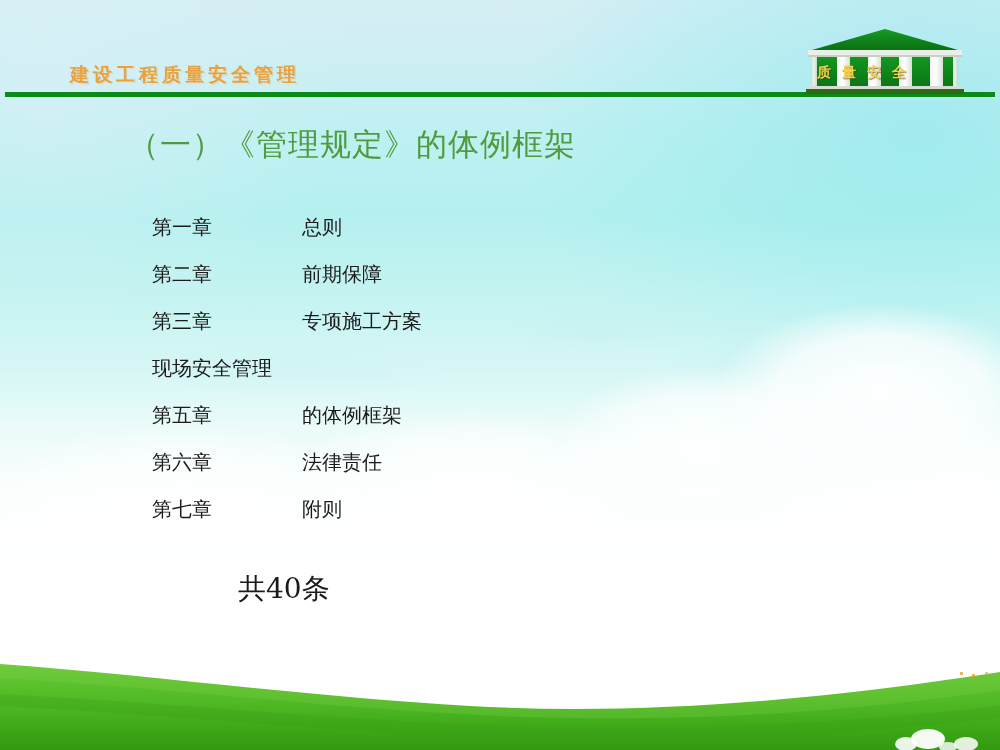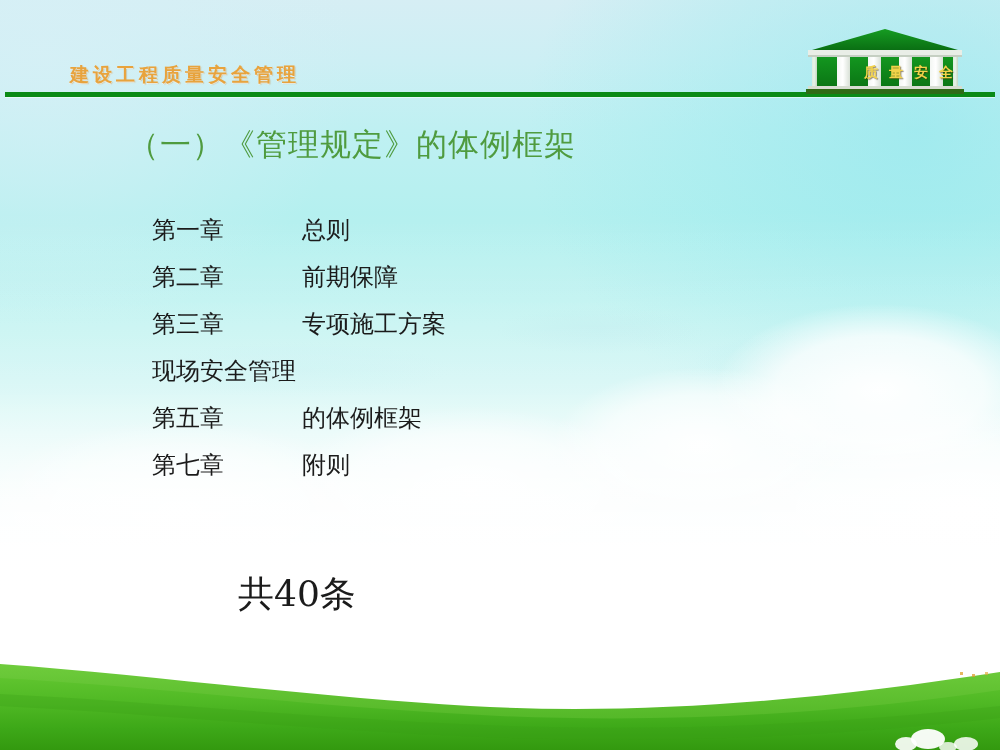--- a/index.html
+++ b/index.html
@@ -134,21 +134,21 @@
     top: 28px;
     width: 158px;
     height: 66px;
   }
   .logo-svg { display: block; }
   .logo-text {
     position: absolute;
     left: 0;
     top: 36px;
     width: 158px;
-    text-align: right;
+    text-align: left;
     font-family: Liberation Serif, serif;
     font-size: 14px;
     font-weight: bold;
     letter-spacing: 11px;
     text-indent: 11px;
     color: #f2d24a;
     text-shadow: 1px 1px 1px rgba(60,40,0,0.55);
     pointer-events: none;
   }
 
@@ -168,38 +168,38 @@
   .chapter-list {
     position: absolute;
     left: 152px;
     top: 214px;
     width: 620px;
   }
   .chapter-row {
     display: flex;
     align-items: baseline;
     height: 47px;
-    font-size: 24px;
+    font-size: 20px;
     color: #1b1b1b;
     white-space: nowrap;
     font-family: Liberation Serif, serif;
   }
   .chapter-num {
     width: 150px;
     flex: 0 0 150px;
   }
   .chapter-name {
     flex: 1 1 auto;
   }
 
   .total-line {
     position: absolute;
     left: 238px;
     top: 570px;
-    font-size: 36px;
+    font-size: 28px;
     color: #1b1b1b;
     white-space: nowrap;
   }
 </style>
 </head>
 <body>
 
 <div class="slide">
 
   <div class="sky"></div>
@@ -305,20 +305,24 @@
 
     <div class="chapter-row">
       <span class="chapter-name">现场安全管理</span>
     </div>
 
     <div class="chapter-row">
       <span class="chapter-num">第五章</span>
       <span class="chapter-name">的体例框架</span>
     </div>
 
+    <div class="chapter-row">
+      <span class="chapter-num">第六章</span>
+      <span class="chapter-name">法律责任</span>
+    </div>
 
     <div class="chapter-row">
       <span class="chapter-num">第七章</span>
       <span class="chapter-name">附则</span>
     </div>
 
   </div>
 
   <div class="total-line">共40条</div>
 

